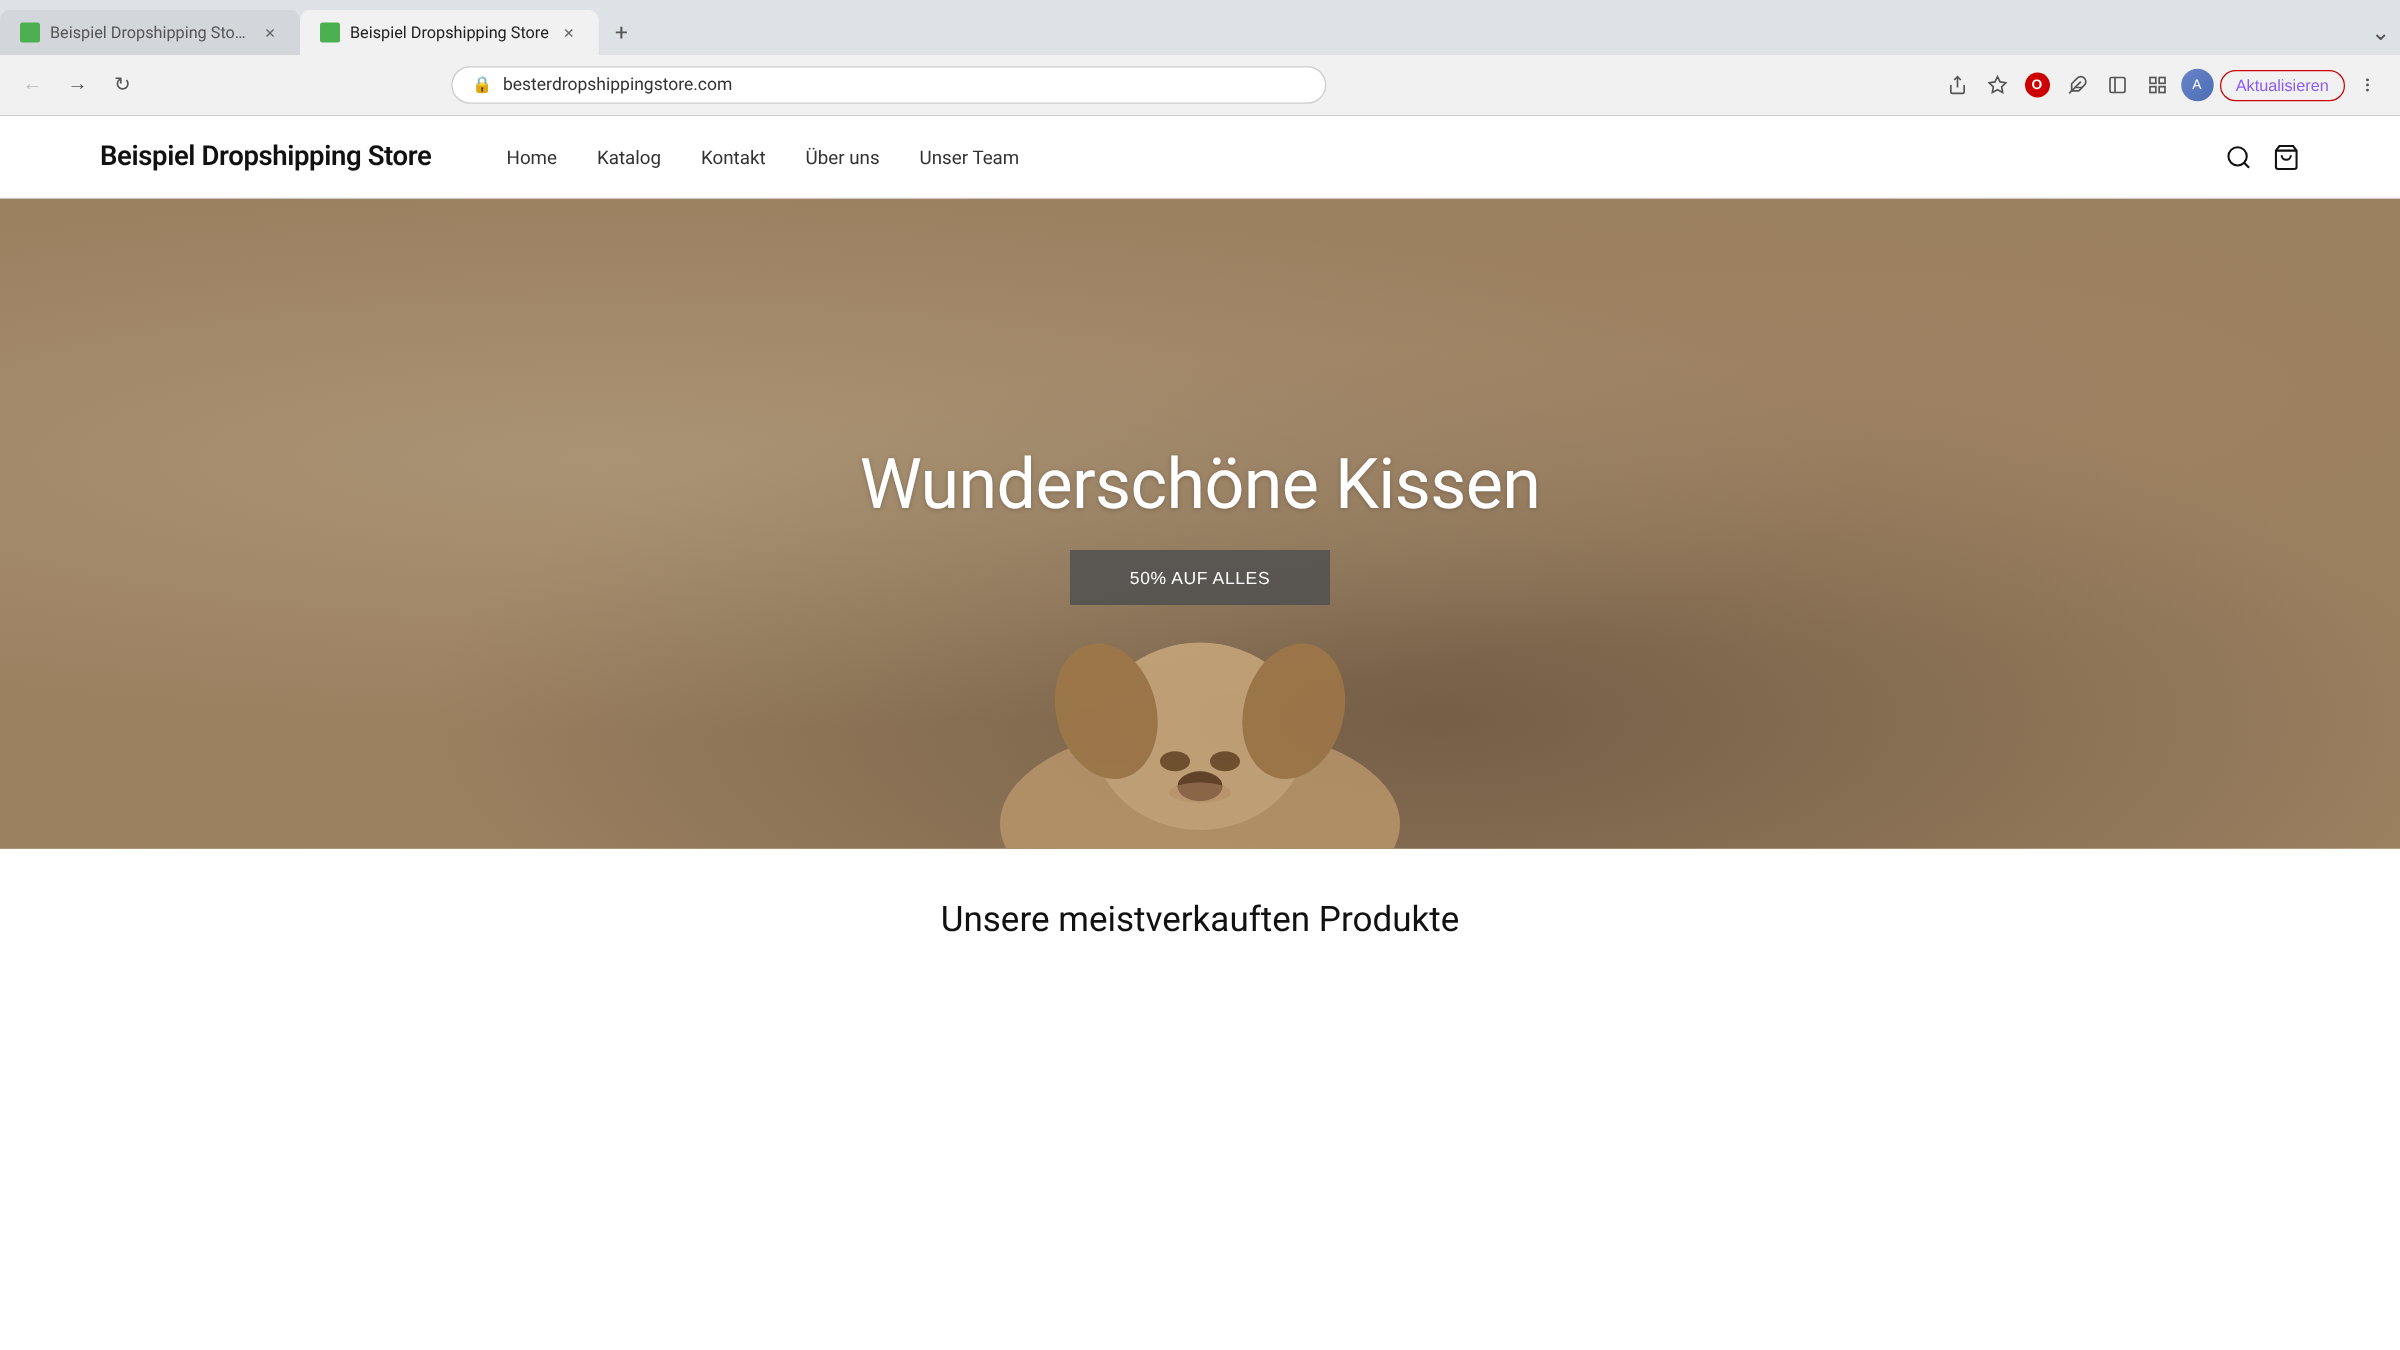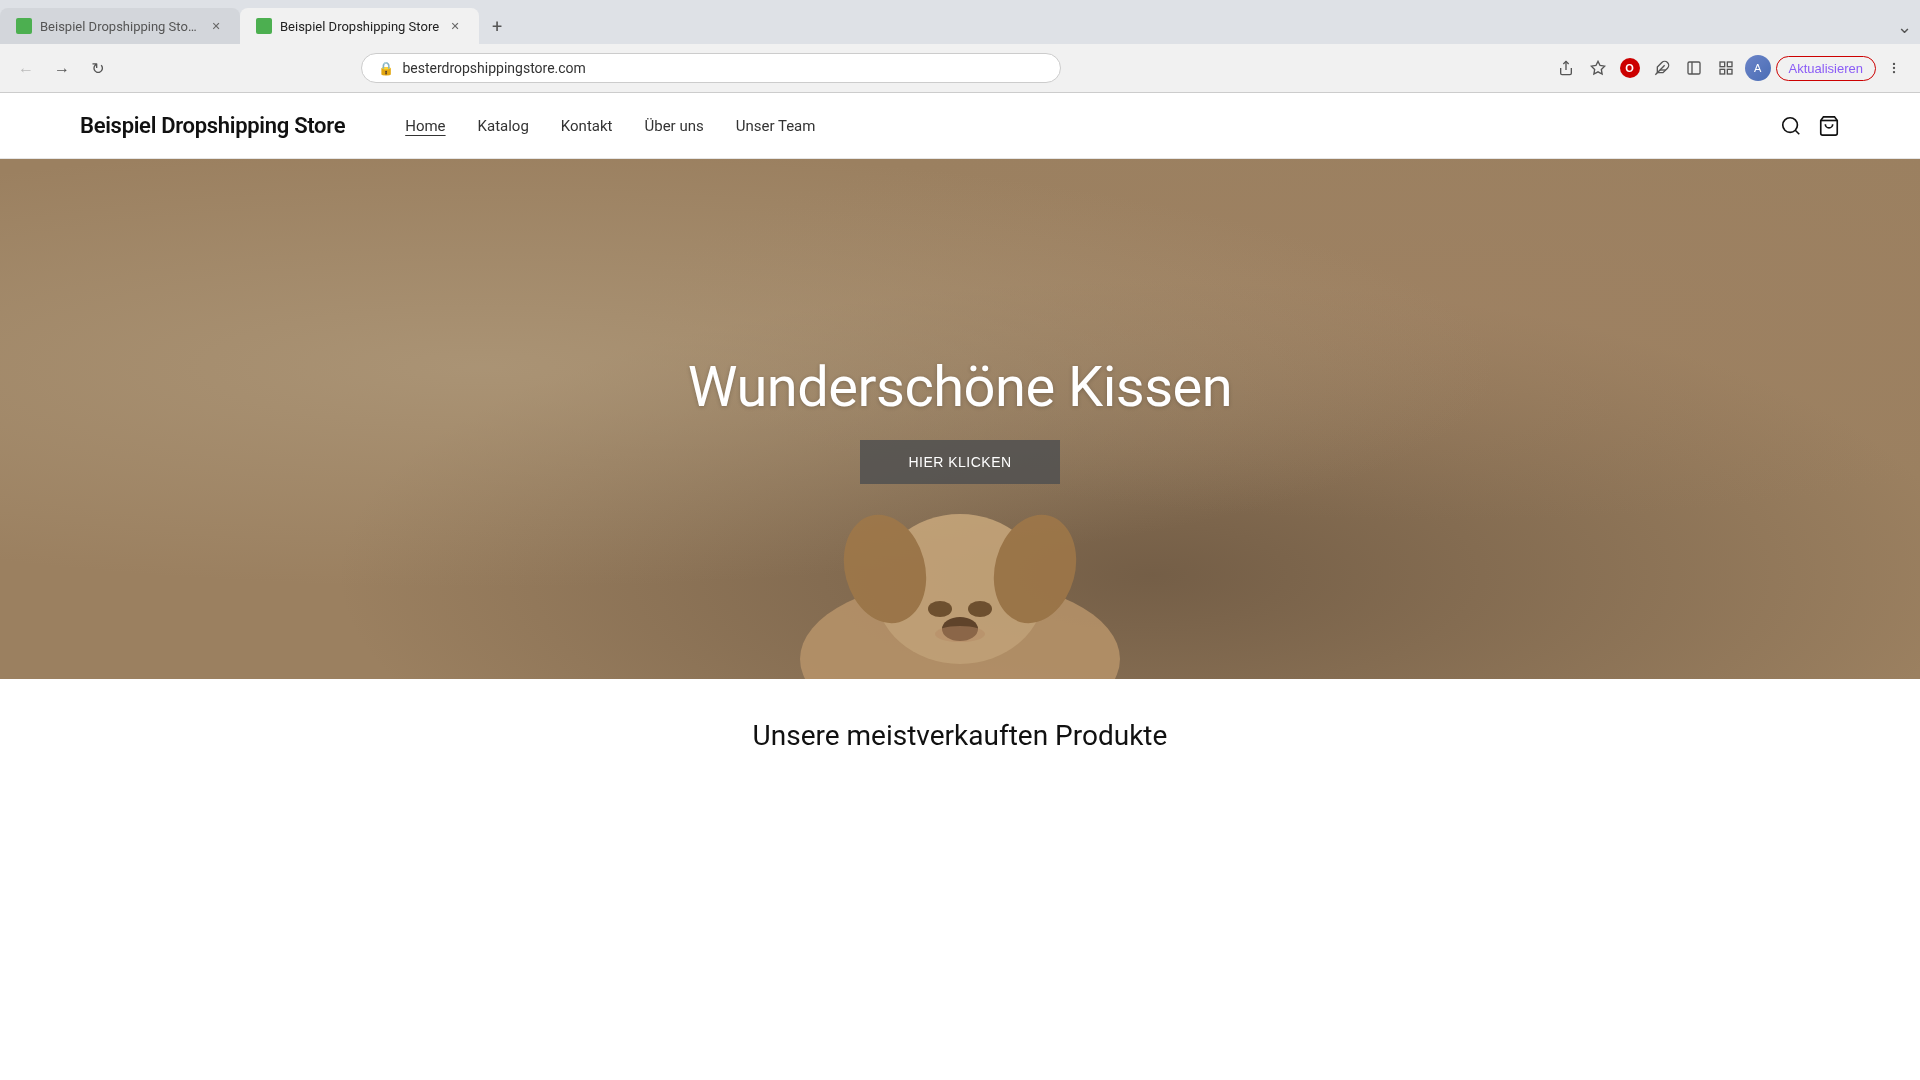--- a/index.html
+++ b/index.html
@@ -207,21 +207,20 @@
       gap: 32px;
       margin-left: 60px;
     }
     .nav-link {
       font-size: 15px;
       color: #333;
       text-decoration: none;
       cursor: pointer;
     }
     .nav-link.active {
-      text-decoration: underline;
       text-underline-offset: 4px;
     }
     .header-icons {
       margin-left: auto;
       display: flex;
       align-items: center;
       gap: 16px;
     }
     .header-icon-btn {
       background: none;
@@ -438,21 +437,21 @@
       <ellipse cx="320" cy="210" rx="12" ry="8" fill="#6b4c2a"></ellipse>
 
       <ellipse cx="300" cy="230" rx="18" ry="12" fill="#5a3d24"></ellipse>
 
       <ellipse cx="300" cy="235" rx="25" ry="8" fill="#c0906a" opacity="0.5"></ellipse>
     </svg>
 
     <div class="hero-content">
       <h1 class="hero-title">Wunderschöne Kissen</h1>
       <div class="hero-buttons">
-        <button class="hero-btn hero-btn-primary">Hier klicken</button>
+        <button class="hero-btn hero-btn-secondary">50% AUF ALLES</button>
       </div>
     </div>
   </section>
 
   <div class="below-hero">
     <h2 class="below-hero-title">Unsere meistverkauften Produkte</h2>
   </div>
 
 </div>
 

